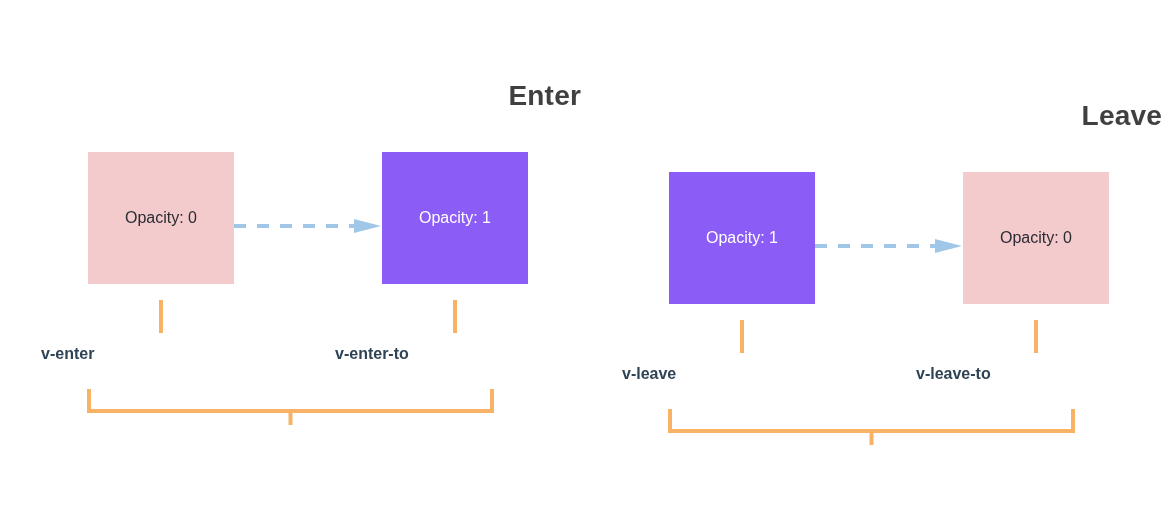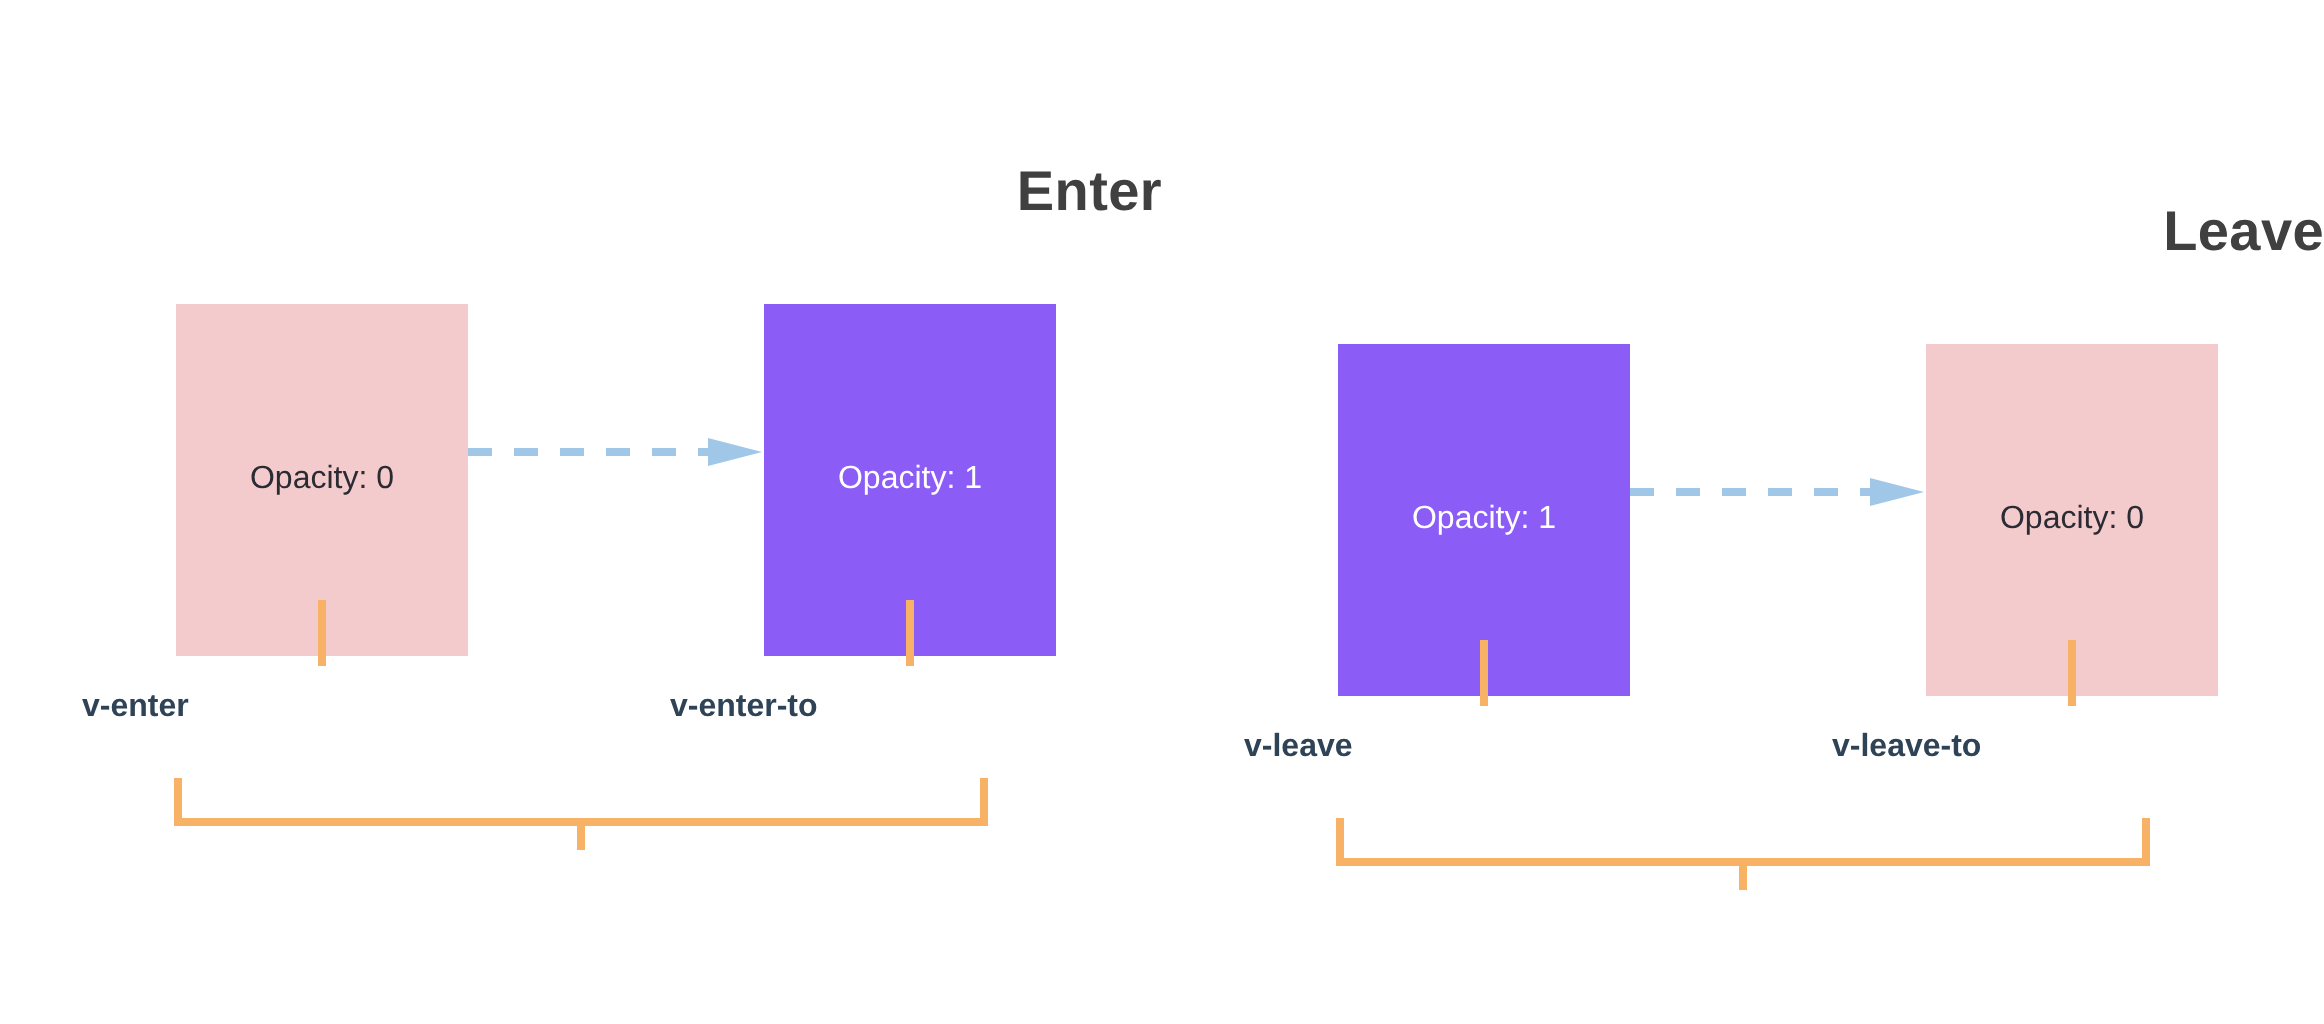--- a/index.html
+++ b/index.html
@@ -46,21 +46,21 @@
     color: #404040;
     letter-spacing: 0.2px;
     line-height: 28px;
   }
 
   
   .box {
     position: absolute;
     top: 152px;
     width: 146px;
-    height: 176px;
+    height: 132px;
     display: flex;
     align-items: center;
     justify-content: center;
     font-size: 16px;
     line-height: 20px;
   }
   .box.pale {
     background: #f3cbcc;
     color: #2b2b33;
   }

